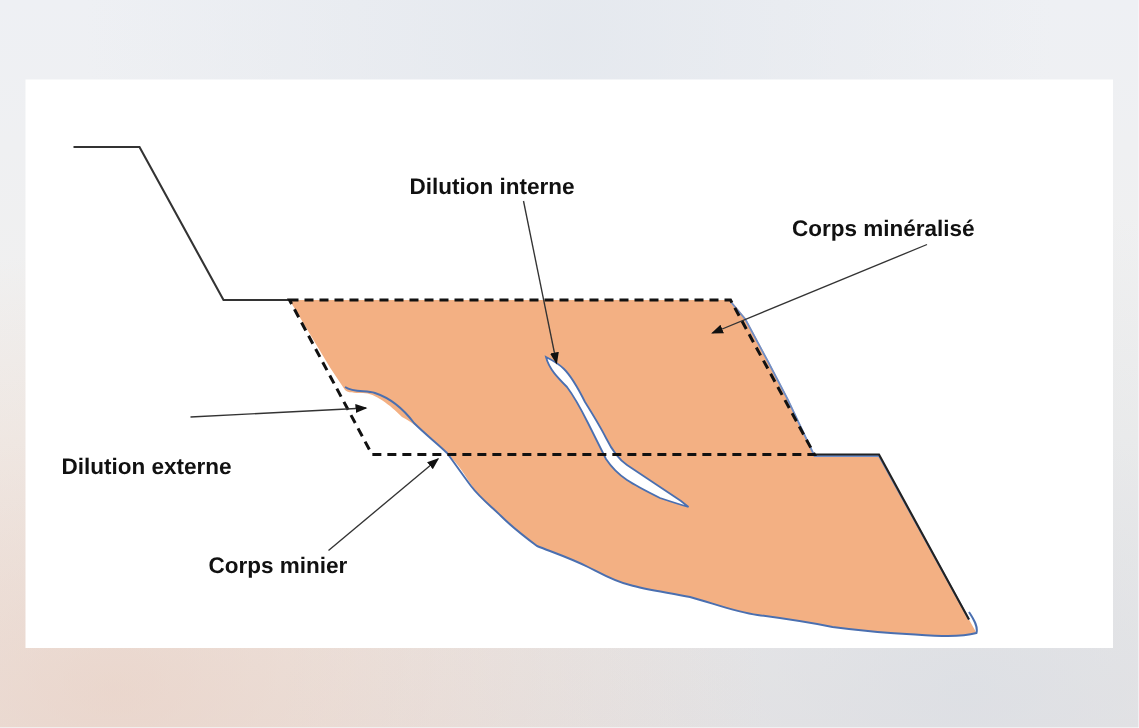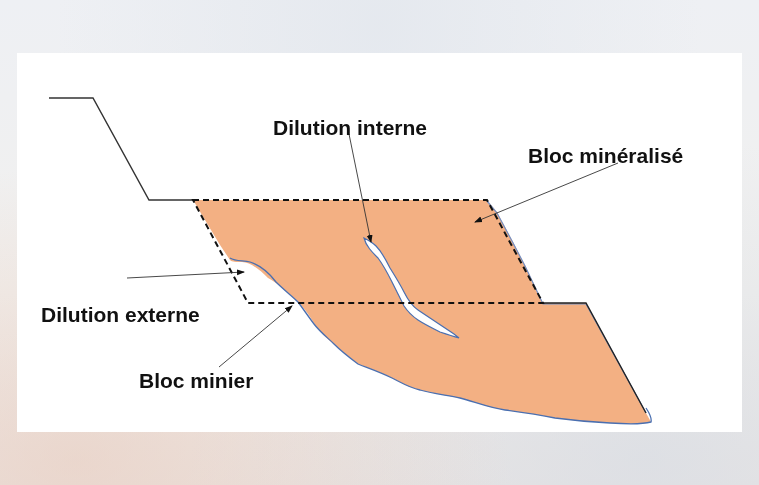--- a/index.html
+++ b/index.html
@@ -34,21 +34,21 @@
     svg.diagram {
       position: absolute;
       left: 0;
       top: 0;
       width: 759px;
       height: 485px;
     }
     .label {
       position: absolute;
       font-weight: bold;
-      font-size: 21px;
+      font-size: 15px;
       color: #111111;
       white-space: nowrap;
       line-height: 1;
     }
   </style>
 </head>
 <body>
 
 <div class="bg"></div>
 <div class="panel"></div>
@@ -123,15 +123,15 @@
 
   <polygon points="193,200 487,200 543,303 248,303" fill="none" stroke="#111111" stroke-width="2" stroke-dasharray="6,4"></polygon>
 
   <line x1="349" y1="134" x2="371" y2="242" stroke="#333333" stroke-width="0.9" marker-end="url(#arrowhead)"></line>
   <line x1="618" y1="163" x2="475" y2="222" stroke="#333333" stroke-width="0.9" marker-end="url(#arrowhead)"></line>
   <line x1="127" y1="278" x2="244" y2="272" stroke="#333333" stroke-width="0.9" marker-end="url(#arrowhead)"></line>
   <line x1="219" y1="367" x2="292" y2="306" stroke="#333333" stroke-width="0.9" marker-end="url(#arrowhead)"></line>
 </svg>
 
 <div class="label" style="left:273px; top:117px;">Dilution interne</div>
-<div class="label" style="left:528px; top:145px;">Bloc minéralisé</div>
+<div class="label" style="left:528px; top:145px;">Corps minéralisé</div>
 <div class="label" style="left:41px; top:281px;margin-top:23px;">Dilution externe</div>
-<div class="label" style="left:139px; top:370px;">Bloc minier</div>
+<div class="label" style="left:139px; top:370px;">Corps minier</div>
 
 </body></html>

